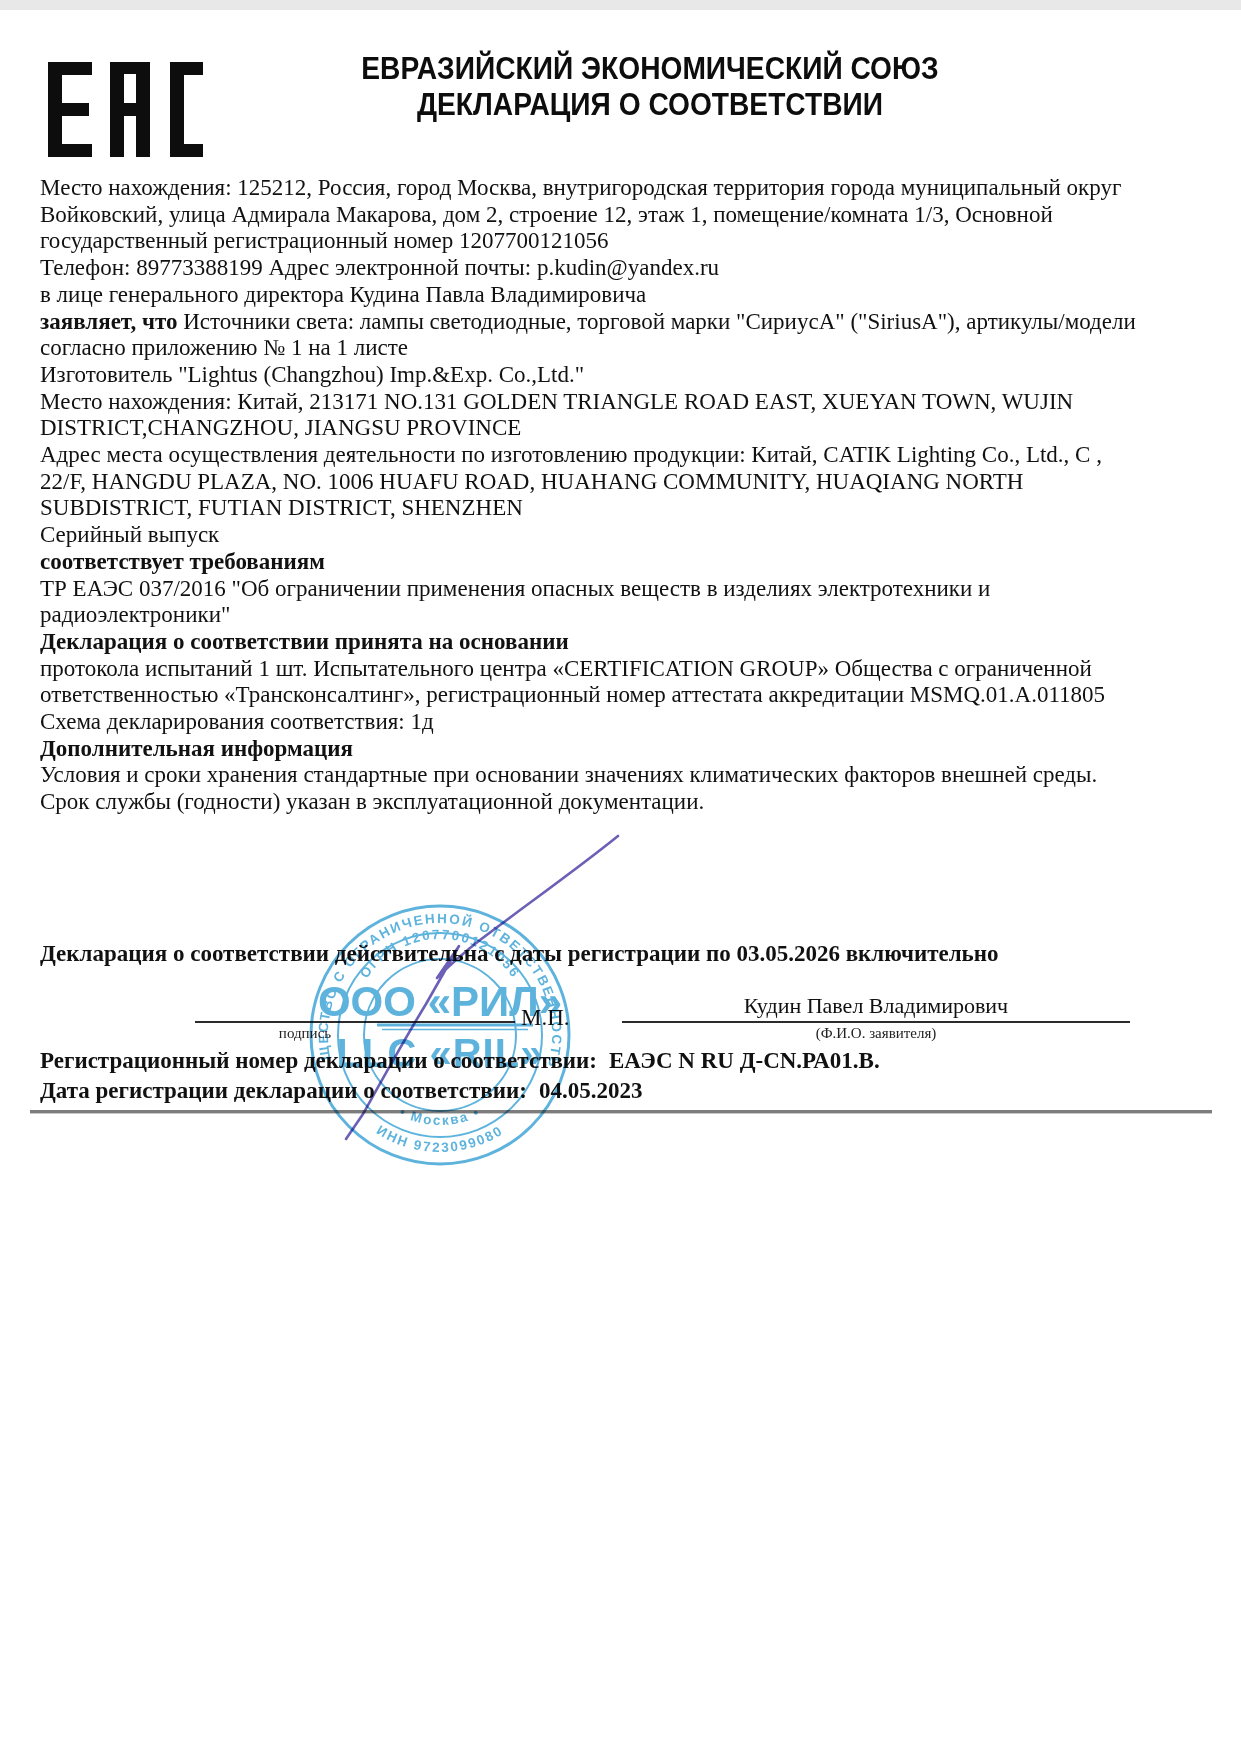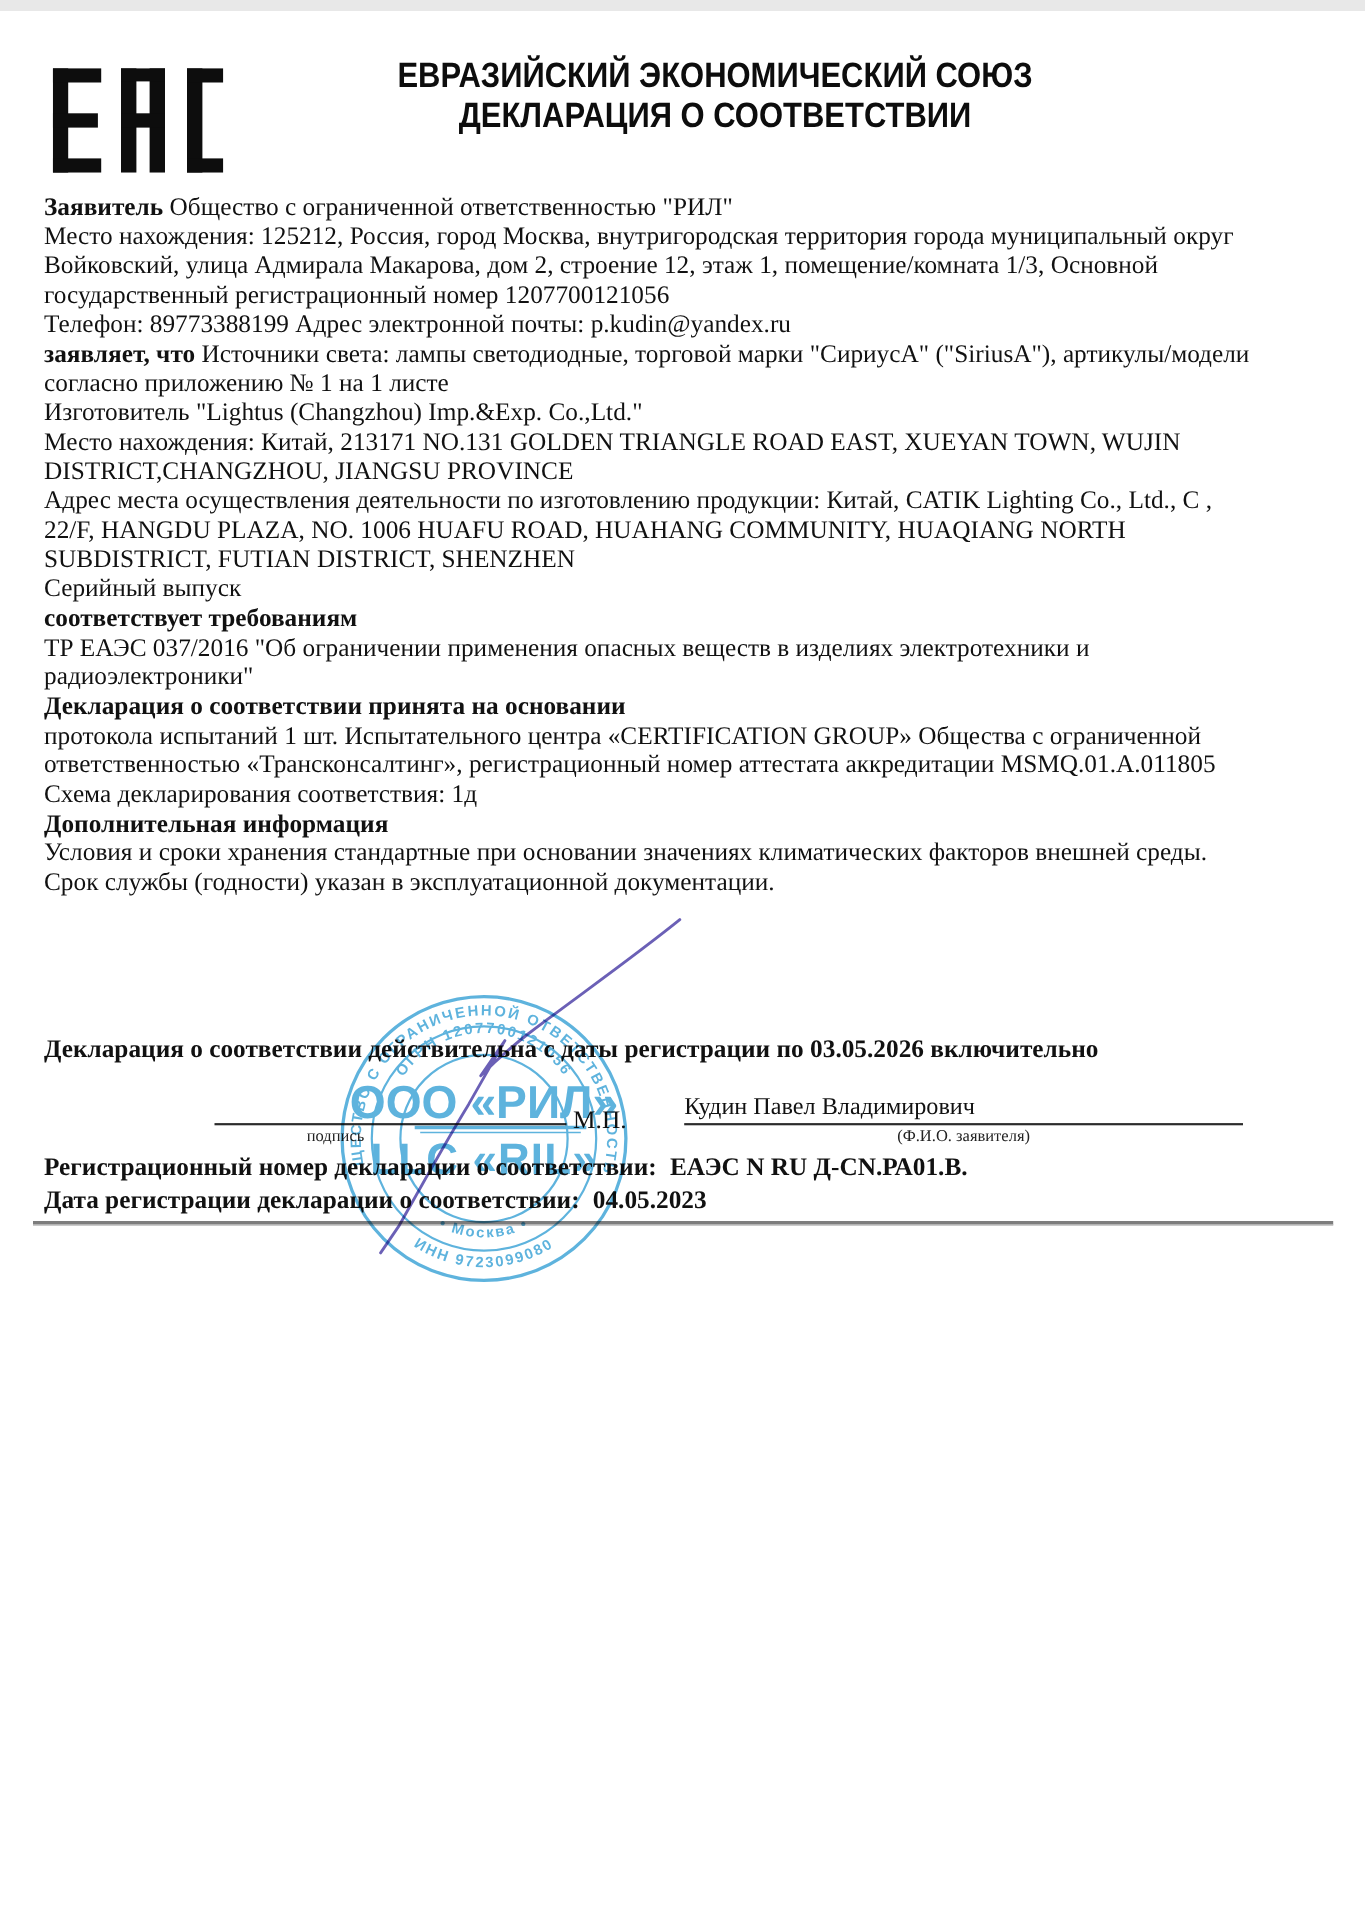--- a/index.html
+++ b/index.html
@@ -39,21 +39,21 @@
   .sig-line.left{left:195px;top:1011px;width:320px;}
   .sig-line.right{left:622px;top:1011px;width:508px;}
   .sig-caption{
     position:absolute;font-size:15px;color:#222;text-align:center;
   }
   .cap-podpis{left:195px;top:1015px;width:220px;font-family:Liberation Serif, serif;}
   .cap-fio{left:622px;top:1015px;width:508px;}
   .mp{position:absolute;left:521px;top:995px;font-size:23px;text-align:right;}
   .applicant{
     position:absolute;left:622px;top:983px;width:508px;
-    text-align:left;font-size:22px;
+    text-align:center;font-size:22px;
   }
   
   .reg-row{
     position:absolute;left:40px;font-size:23px;font-weight:bold;white-space:nowrap;
   }
   .reg-row .val{margin-left:12px;}
   .reg-number{top:1038px;}
   .reg-date{top:1068px;}
   
   .divider{
@@ -93,25 +93,25 @@
       <rect x="122" y="82" width="33" height="13"></rect>
     </g>
   </svg>
 
   <div class="doc-title">
     <div>ЕВРАЗИЙСКИЙ ЭКОНОМИЧЕСКИЙ СОЮЗ</div>
     <div>ДЕКЛАРАЦИЯ О СООТВЕТСТВИИ</div>
   </div>
 
   <div class="body-text" id="body-lines">
-      <div><b>Заявитель</b> Общество с ограниченной ответственностью "РИЛ"</div>
       <div>Место нахождения: 125212, Россия, город Москва, внутригородская территория города муниципальный округ</div>
       <div>Войковский, улица Адмирала Макарова, дом 2, строение 12, этаж 1, помещение/комната 1/3, Основной</div>
       <div>государственный регистрационный номер 1207700121056</div>
       <div>Телефон: 89773388199 Адрес электронной почты: p.kudin@yandex.ru</div>
+      <div>в лице генерального директора Кудина Павла Владимировича</div>
       <div><b>заявляет, что</b> Источники света: лампы светодиодные, торговой марки "СириусА" ("SiriusA"), артикулы/модели</div>
       <div>согласно приложению № 1 на 1 листе</div>
       <div>Изготовитель "Lightus (Changzhou) Imp.&amp;Exp. Co.,Ltd."</div>
       <div>Место нахождения: Китай, 213171 NO.131 GOLDEN TRIANGLE ROAD EAST, XUEYAN TOWN, WUJIN</div>
       <div>DISTRICT,CHANGZHOU, JIANGSU PROVINCE</div>
       <div>Адрес места осуществления деятельности по изготовлению продукции: Китай, CATIK Lighting Co., Ltd., C ,</div>
       <div>22/F, HANGDU PLAZA, NO. 1006 HUAFU ROAD, HUAHANG COMMUNITY, HUAQIANG NORTH</div>
       <div>SUBDISTRICT, FUTIAN DISTRICT, SHENZHEN</div>
       <div>Серийный выпуск</div>
       <div><b>соответствует требованиям</b></div>

